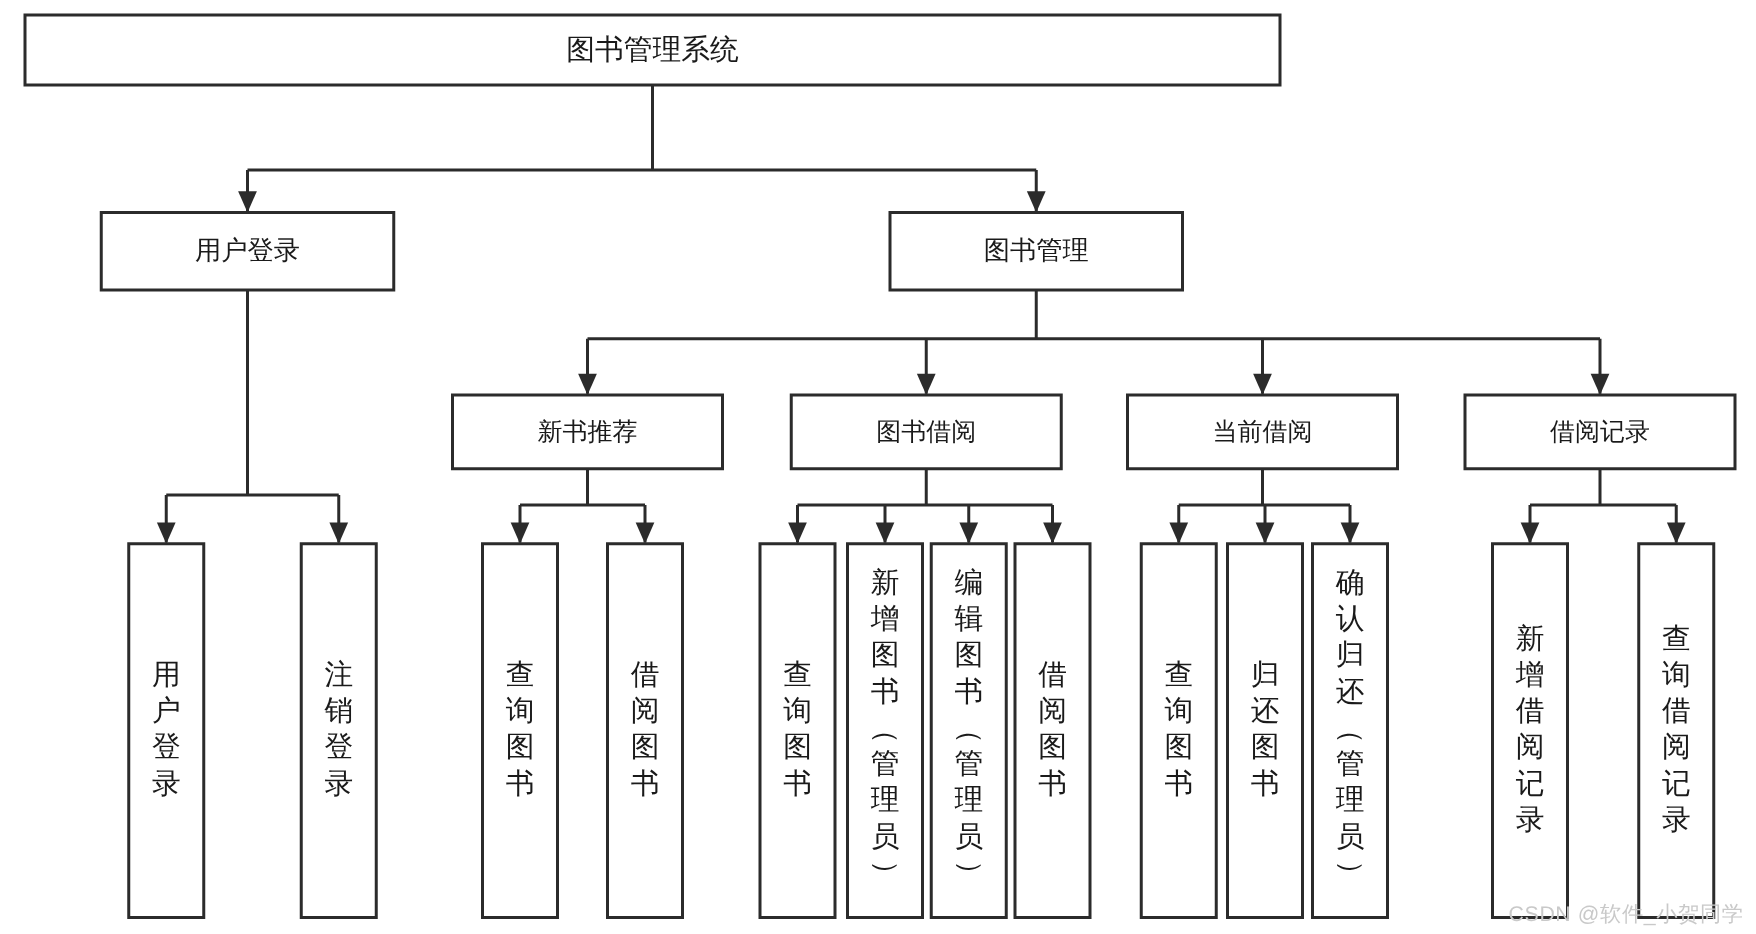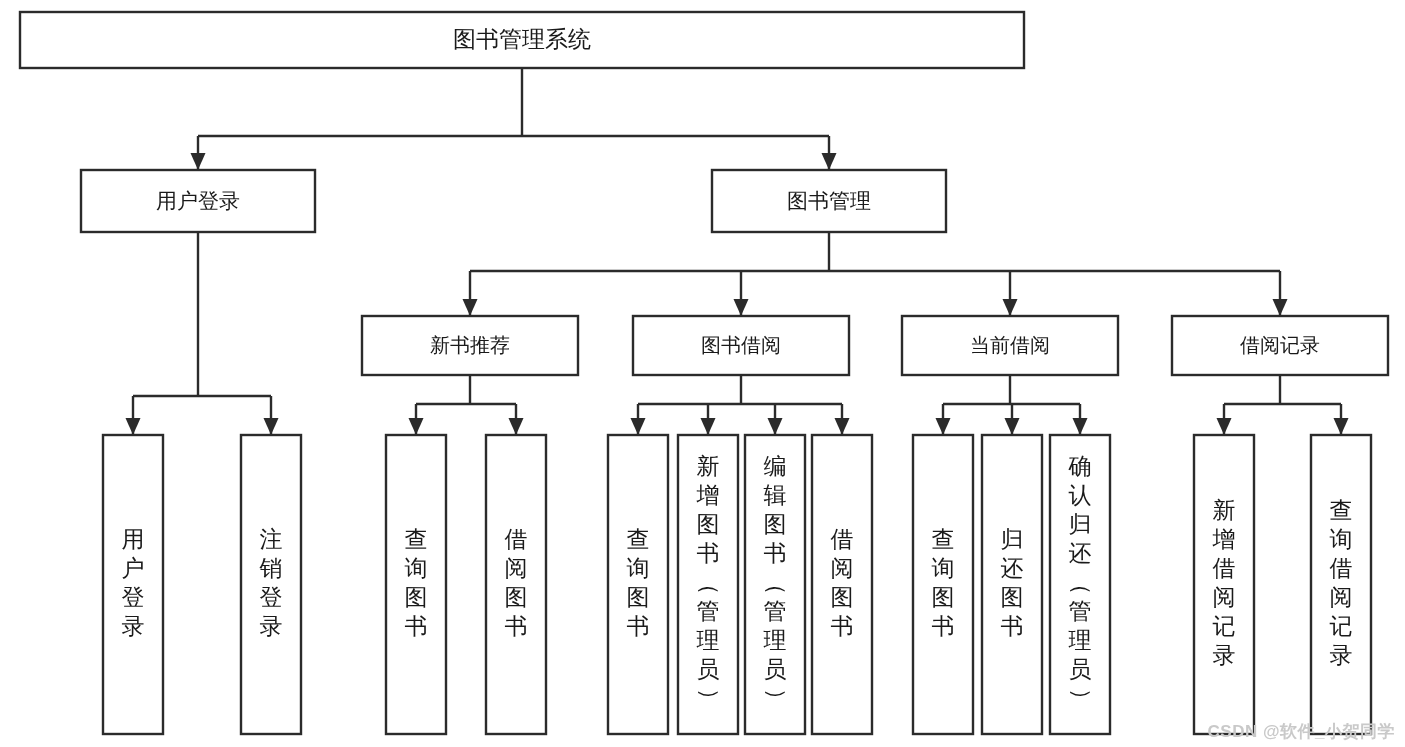--- a/index.html
+++ b/index.html
@@ -66,21 +66,20 @@
   .watermark-text {
     position: absolute;
     right: 10px;
     bottom: 4px;
     color: #c9c9c9;
     font-size: 17px;
     font-family: "Liberation Sans", "DejaVu Sans", sans-serif;
     letter-spacing: 0.5px;
     white-space: nowrap;
     user-select: none;
-    font-weight: bold;
   }
 </style>
 </head>
 <body>
 
 <div id="diagram-root">
   <svg class="diagram-canvas" viewBox="0 0 1405 747">
     <g id="edges-layer">
         <line x1="522" y1="68" x2="522" y2="136" class="connector"></line>
         <line x1="198" y1="136" x2="829" y2="136" class="connector"></line>

